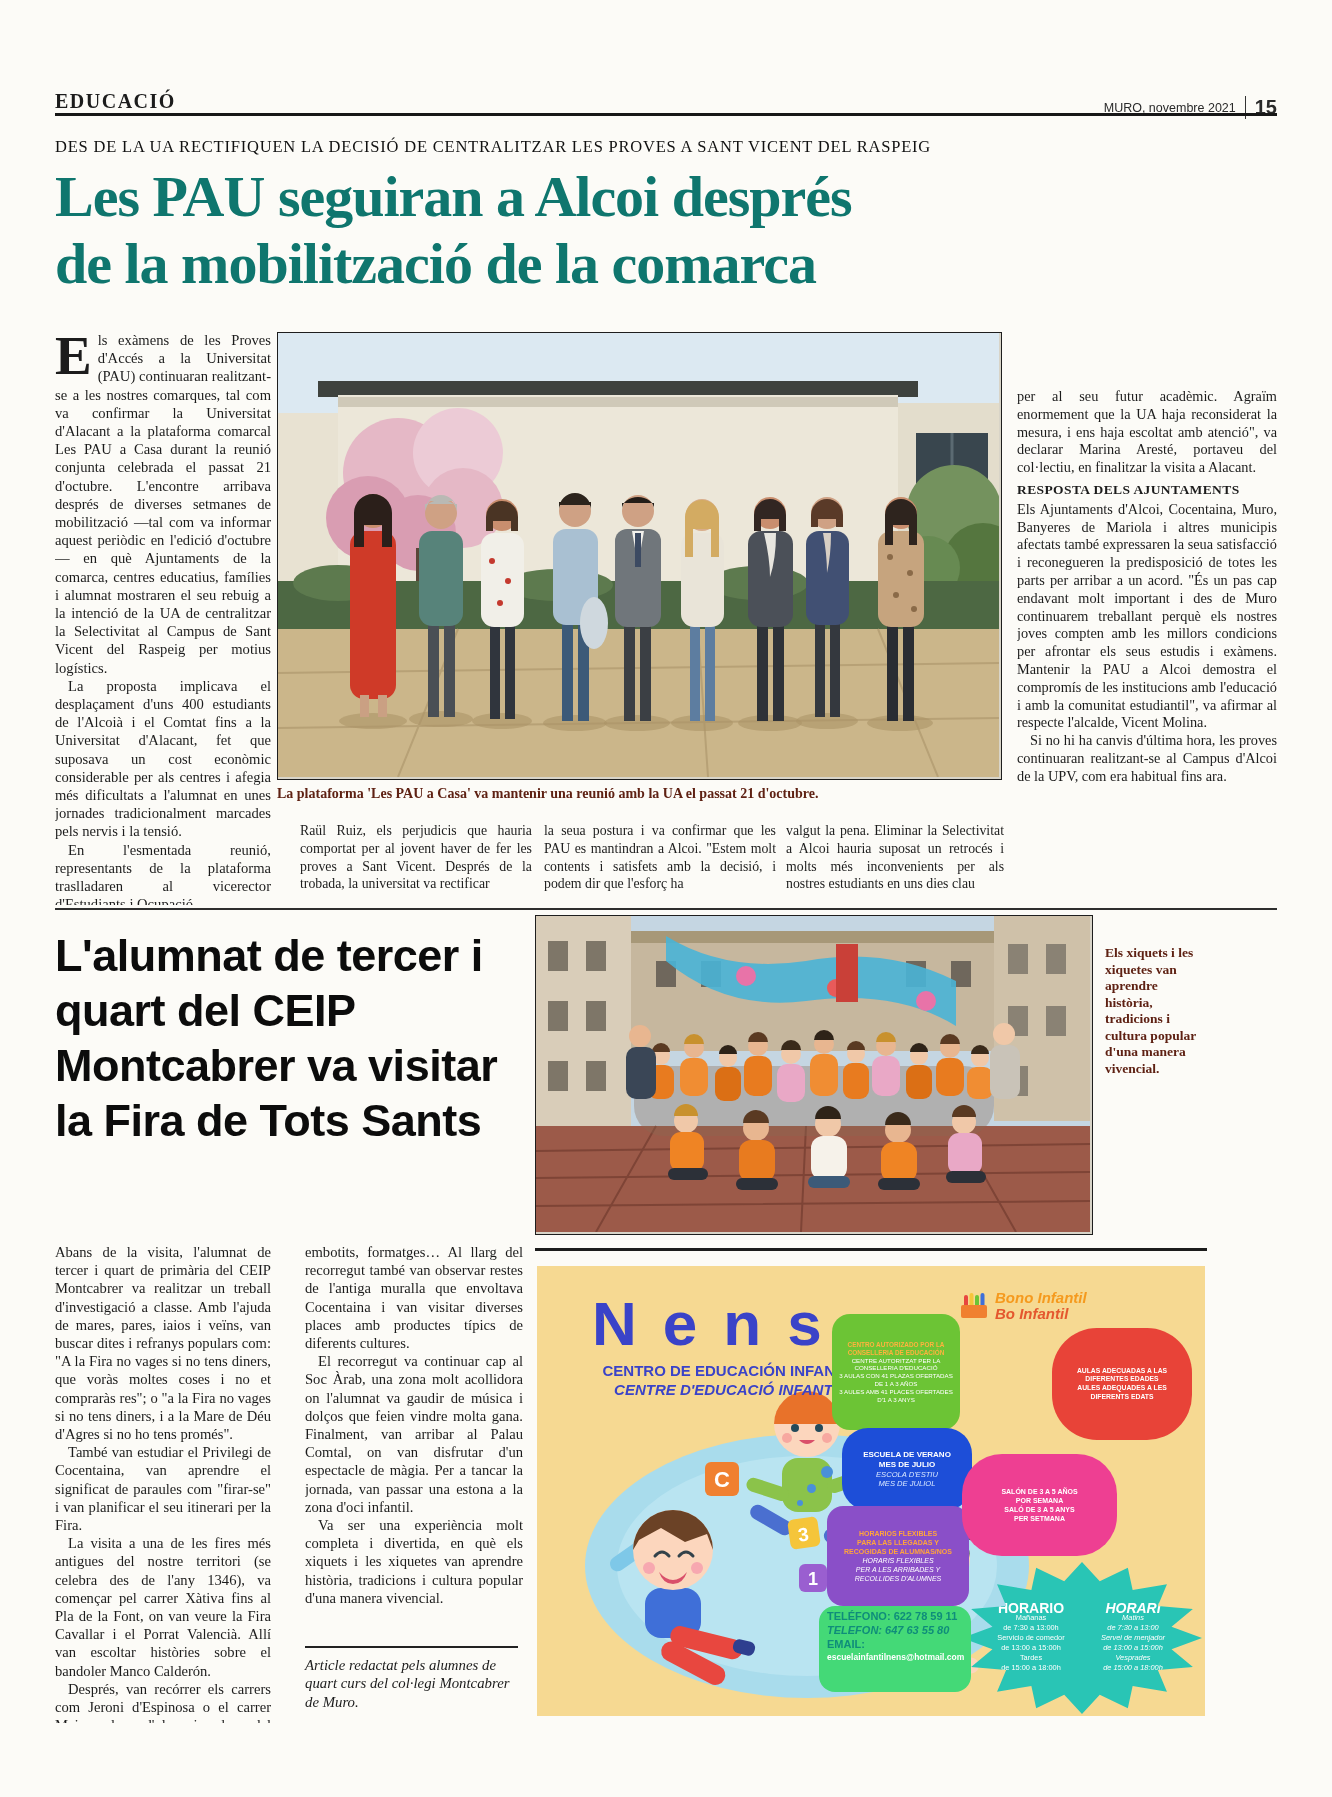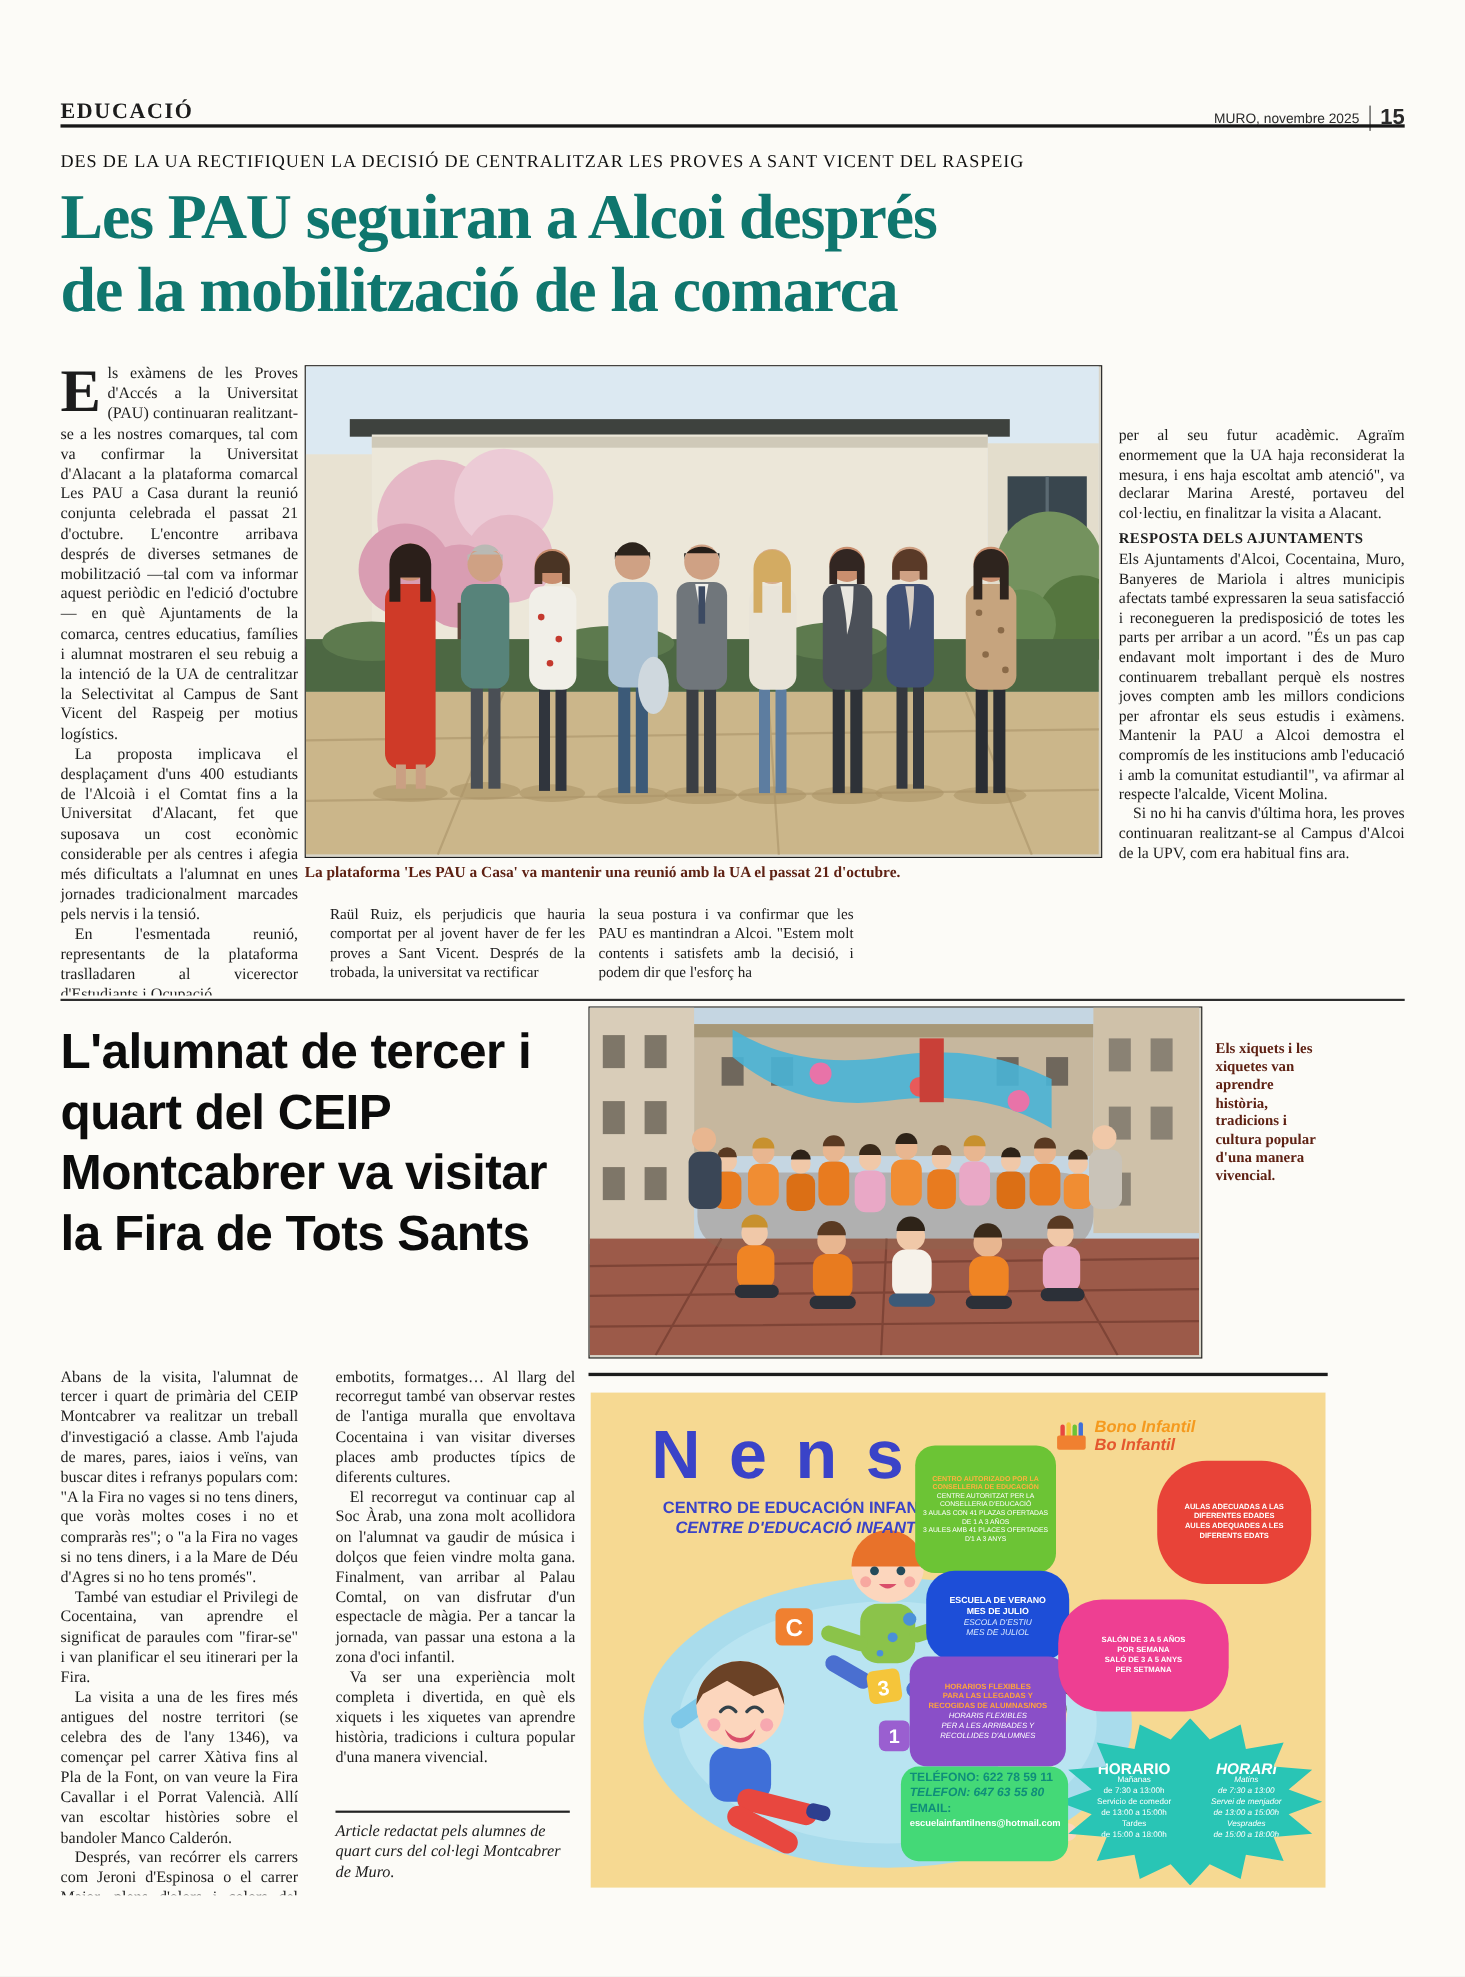--- a/index.html
+++ b/index.html
@@ -90,21 +90,21 @@
   .c-it{font-style:italic;}
   .c-email{font-size:8.5px;line-height:10px;color:#ffffff;font-weight:bold;}
 </style>
 </head>
 <body>
 
 <div class="page">
 
   <div class="abs section-title">EDUCACIÓ</div>
   <div class="abs issue">
-    <span>MURO, novembre 2025</span>
+    <span>MURO, novembre 2021</span>
     <span class="pagenum">15</span>
   </div>
   <div class="abs header-rule"></div>
 
   <div class="abs kicker">DES DE LA UA RECTIFIQUEN LA DECISIÓ DE CENTRALITZAR LES PROVES A SANT VICENT DEL RASPEIG</div>
   <h1 class="abs headline1">
     <span>Les PAU seguiran a Alcoi després</span>
     <span>de la mobilització de la comarca</span>
   </h1>
 
@@ -230,20 +230,23 @@
       </g>
     </svg>
   </div>
   <div class="abs caption caption1">La plataforma 'Les PAU a Casa' va mantenir una reunió amb la UA el passat 21 d'octubre.</div>
 
   <div class="abs ucol u1">
       <p style="margin:0">Raül Ruiz, els perjudicis que hauria comportat per al jovent haver de fer les proves a Sant Vicent. Després de la trobada, la universitat va rectificar</p>
     </div>
   <div class="abs ucol u2">
       <p style="margin:0">la seua postura i va confirmar que les PAU es mantindran a Alcoi. "Estem molt contents i satisfets amb la decisió, i podem dir que l'esforç ha</p>
+    </div>
+  <div class="abs ucol u3">
+      <p style="margin:0">valgut la pena. Eliminar la Selectivitat a Alcoi hauria suposat un retrocés i molts més inconvenients per als nostres estudiants en uns dies clau</p>
     </div>
 
   <div class="abs bodytext colE">
     <p class="first">per al seu futur acadèmic. Agraïm enormement que la UA haja reconsiderat la mesura, i ens haja escoltat amb atenció", va declarar Marina Aresté, portaveu del col·lectiu, en finalitzar la visita a Alacant.</p>
     <h3 class="subhead">RESPOSTA DELS AJUNTAMENTS</h3>
     <p class="first">Els Ajuntaments d'Alcoi, Cocentaina, Muro, Banyeres de Mariola i altres municipis afectats també expressaren la seua satisfacció i reconegueren la predisposició de totes les parts per arribar a un acord. "És un pas cap endavant molt important i des de Muro continuarem treballant perquè els nostres joves compten amb les millors condicions per afrontar els seus estudis i exàmens. Mantenir la PAU a Alcoi demostra el compromís de les institucions amb l'educació i amb la comunitat estudiantil", va afirmar al respecte l'alcalde, Vicent Molina.</p>
     <p>Si no hi ha canvis d'última hora, les proves continuaran realitzant-se al Campus d'Alcoi de la UPV, com era habitual fins ara.</p>
   </div>
 
   <div class="abs rule-sep"></div>

